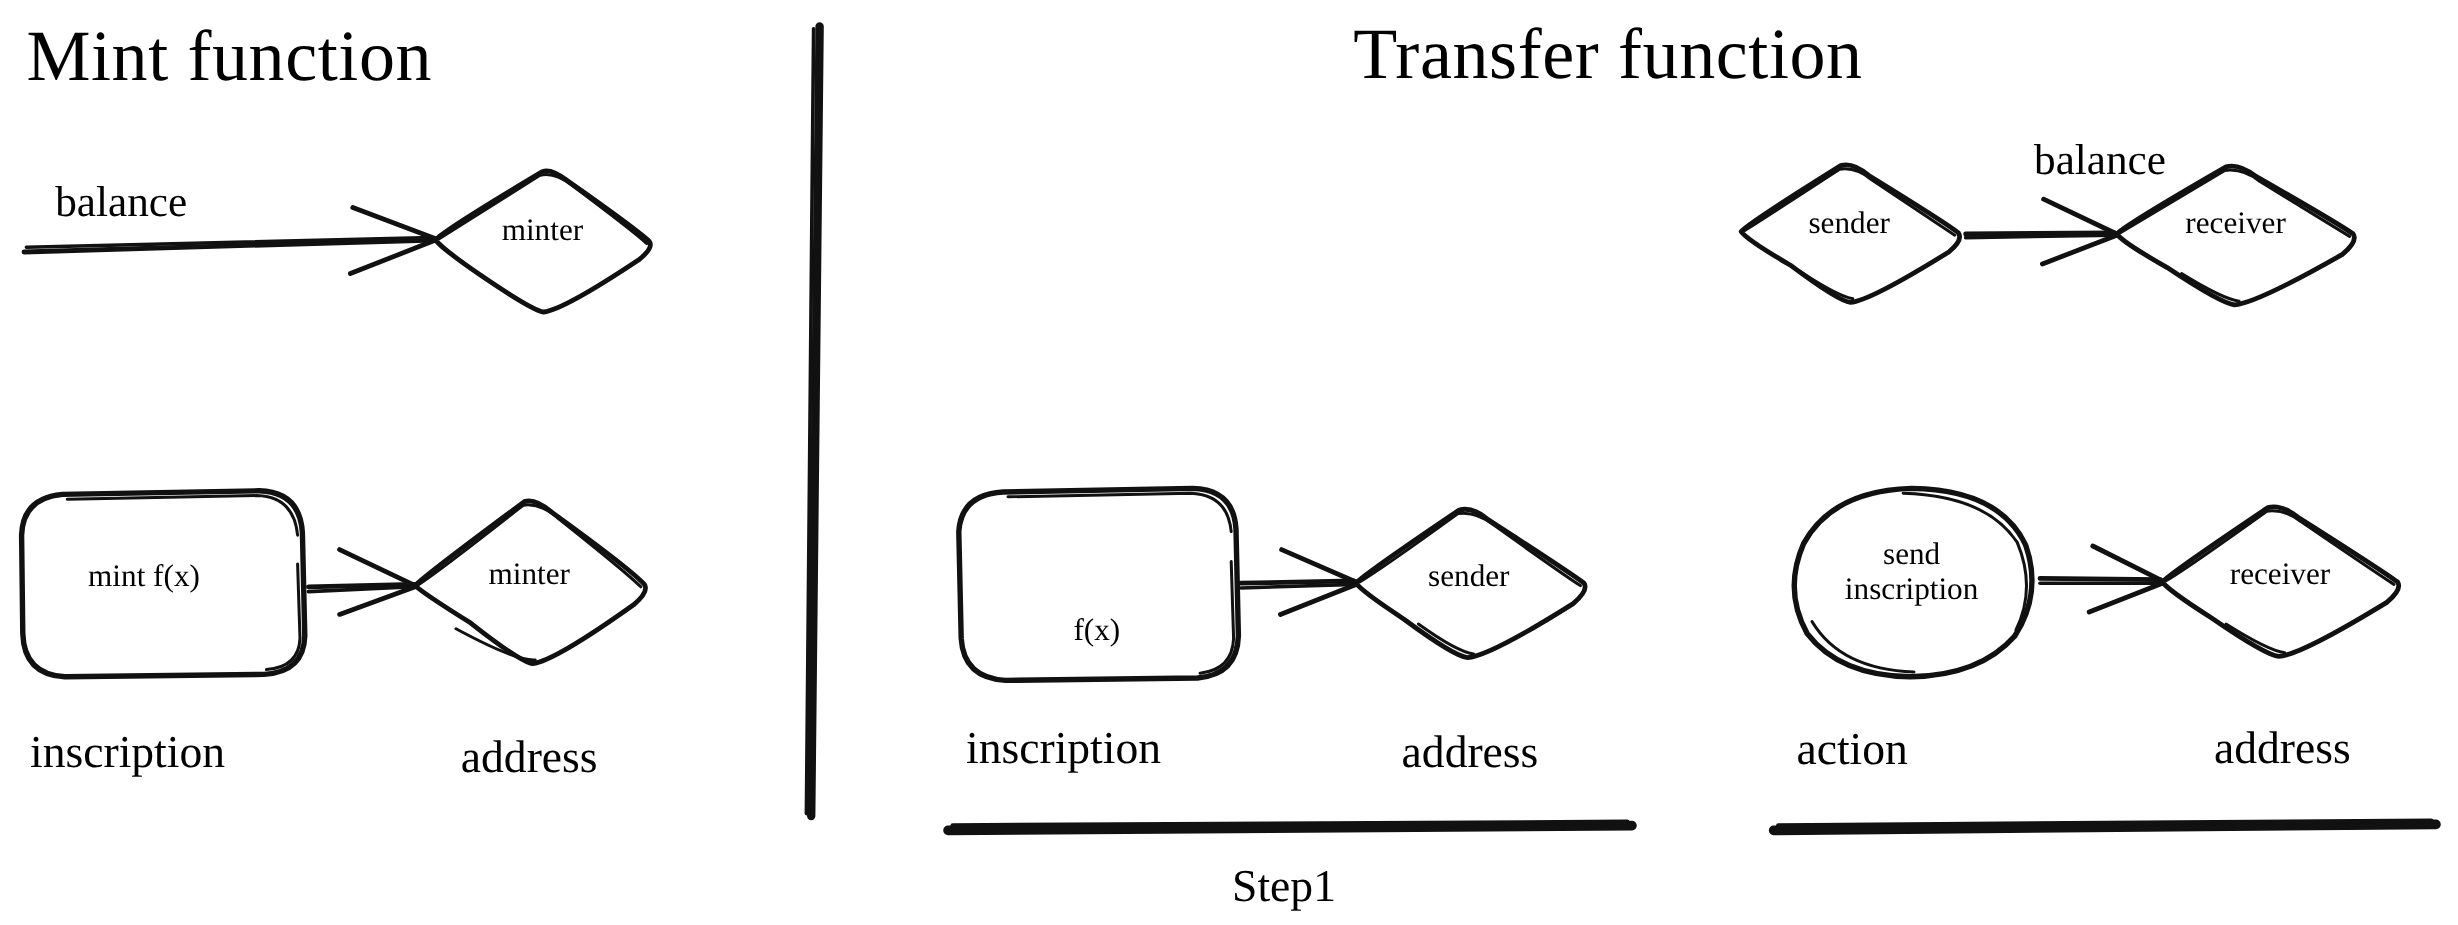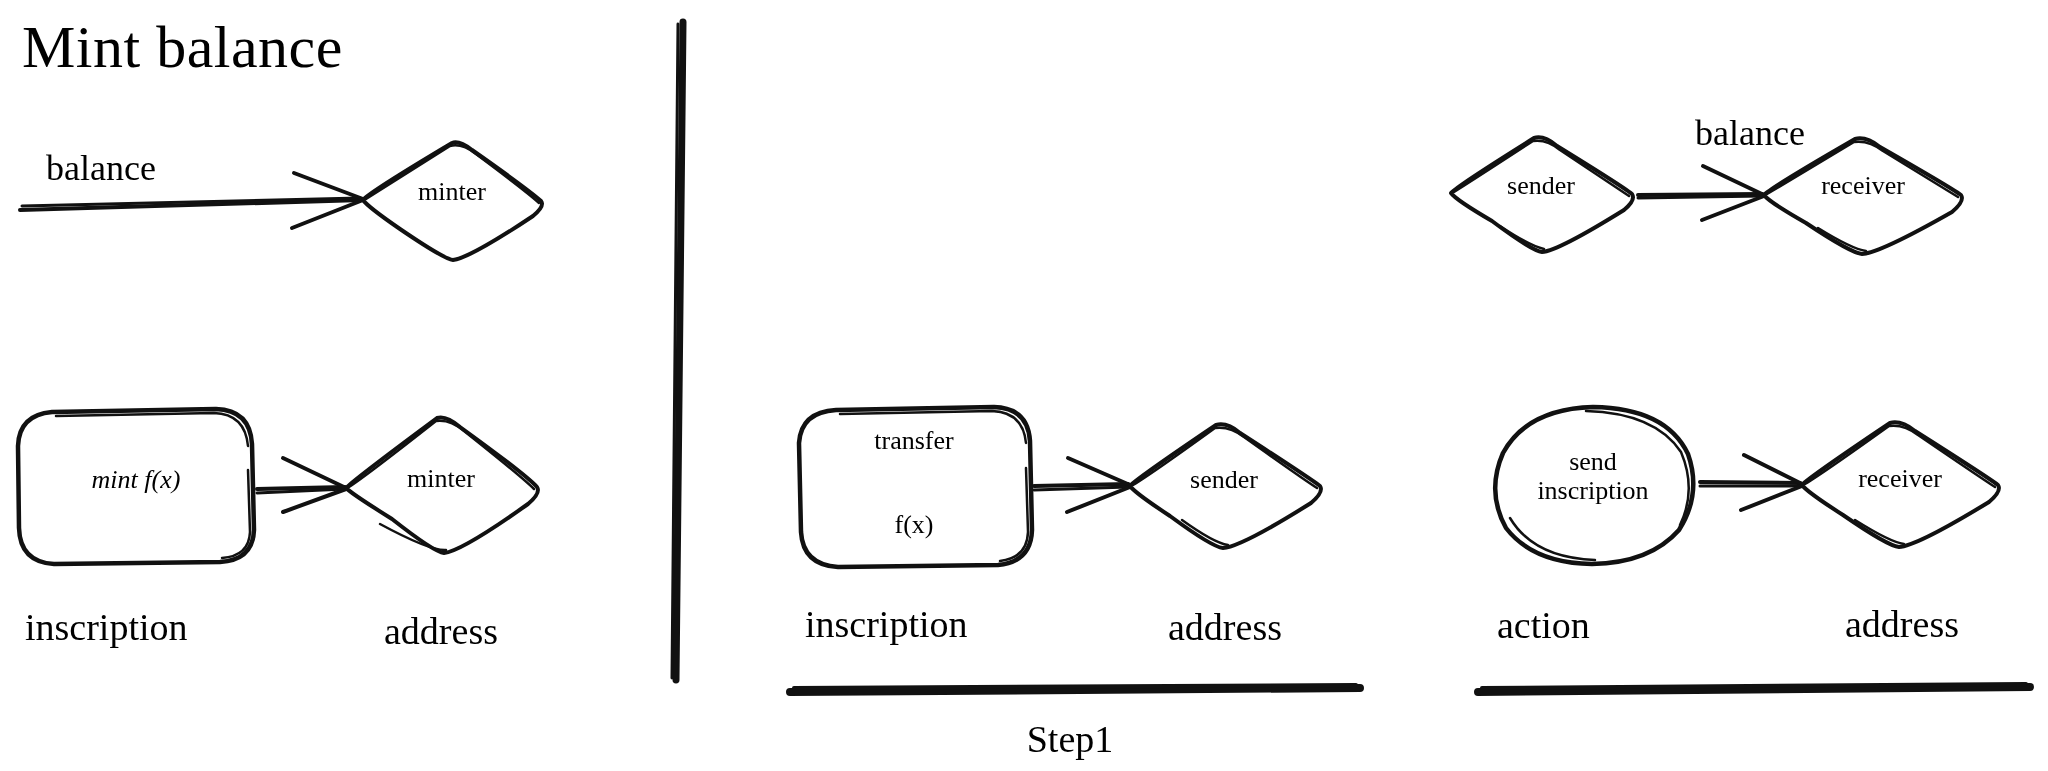--- a/index.html
+++ b/index.html
@@ -180,42 +180,42 @@
       <path class="stroke" stroke-width="2.5" d="M 1855 520 Q 1890 542 1904 544"></path>
     </g>
 
     <g>
       <path class="stroke" stroke-width="8" d="M 1478 692 L 2030 687"></path>
       <path class="stroke" stroke-width="4" d="M 1482 688 L 2026 684"></path>
     </g>
 
   </svg>
 
-  <div class="lbl title" style="left:22px; top:16px;">Mint balance</div>
+  <div class="lbl title" style="left:22px; top:16px;">Mint function</div>
 
   <div class="lbl edge-label" style="left:46px; top:150px;">balance</div>
 
   <div class="lbl node-text center" style="left:452px; top:178px; width:180px;">minter</div>
 
-  <div class="lbl node-text center" style="left:136px; top:466px; width:220px;font-style:italic;">mint f(x)</div>
+  <div class="lbl node-text center" style="left:120px; top:466px; width:220px;">mint f(x)</div>
 
   <div class="lbl node-text center" style="left:441px; top:465px; width:180px;">minter</div>
 
   <div class="lbl axis-label" style="left:25px; top:608px;">inscription</div>
 
   <div class="lbl axis-label" style="left:384px; top:612px;">address</div>
 
+  <div class="lbl title center" style="left:1340px; top:14px; width:900px;">Transfer function</div>
 
   <div class="lbl node-text center" style="left:1541px; top:172px; width:180px;">sender</div>
 
   <div class="lbl edge-label center" style="left:1750px; top:115px; width:240px;">balance</div>
 
   <div class="lbl node-text center" style="left:1863px; top:172px; width:220px;">receiver</div>
 
-  <div class="lbl node-text two-line center" style="left:914px; top:425px; width:220px;">transfer</div>
   <div class="lbl node-text two-line center" style="left:914px; top:473px; width:220px;margin-top:36px;">f(x)</div>
 
   <div class="lbl node-text center" style="left:1224px; top:466px; width:190px;">sender</div>
 
   <div class="lbl axis-label" style="left:805px; top:605px;">inscription</div>
 
   <div class="lbl axis-label" style="left:1168px; top:608px;">address</div>
 
   <div class="lbl step-label center" style="left:1070px; top:720px; width:240px;text-align:center;">Step1</div>
 

